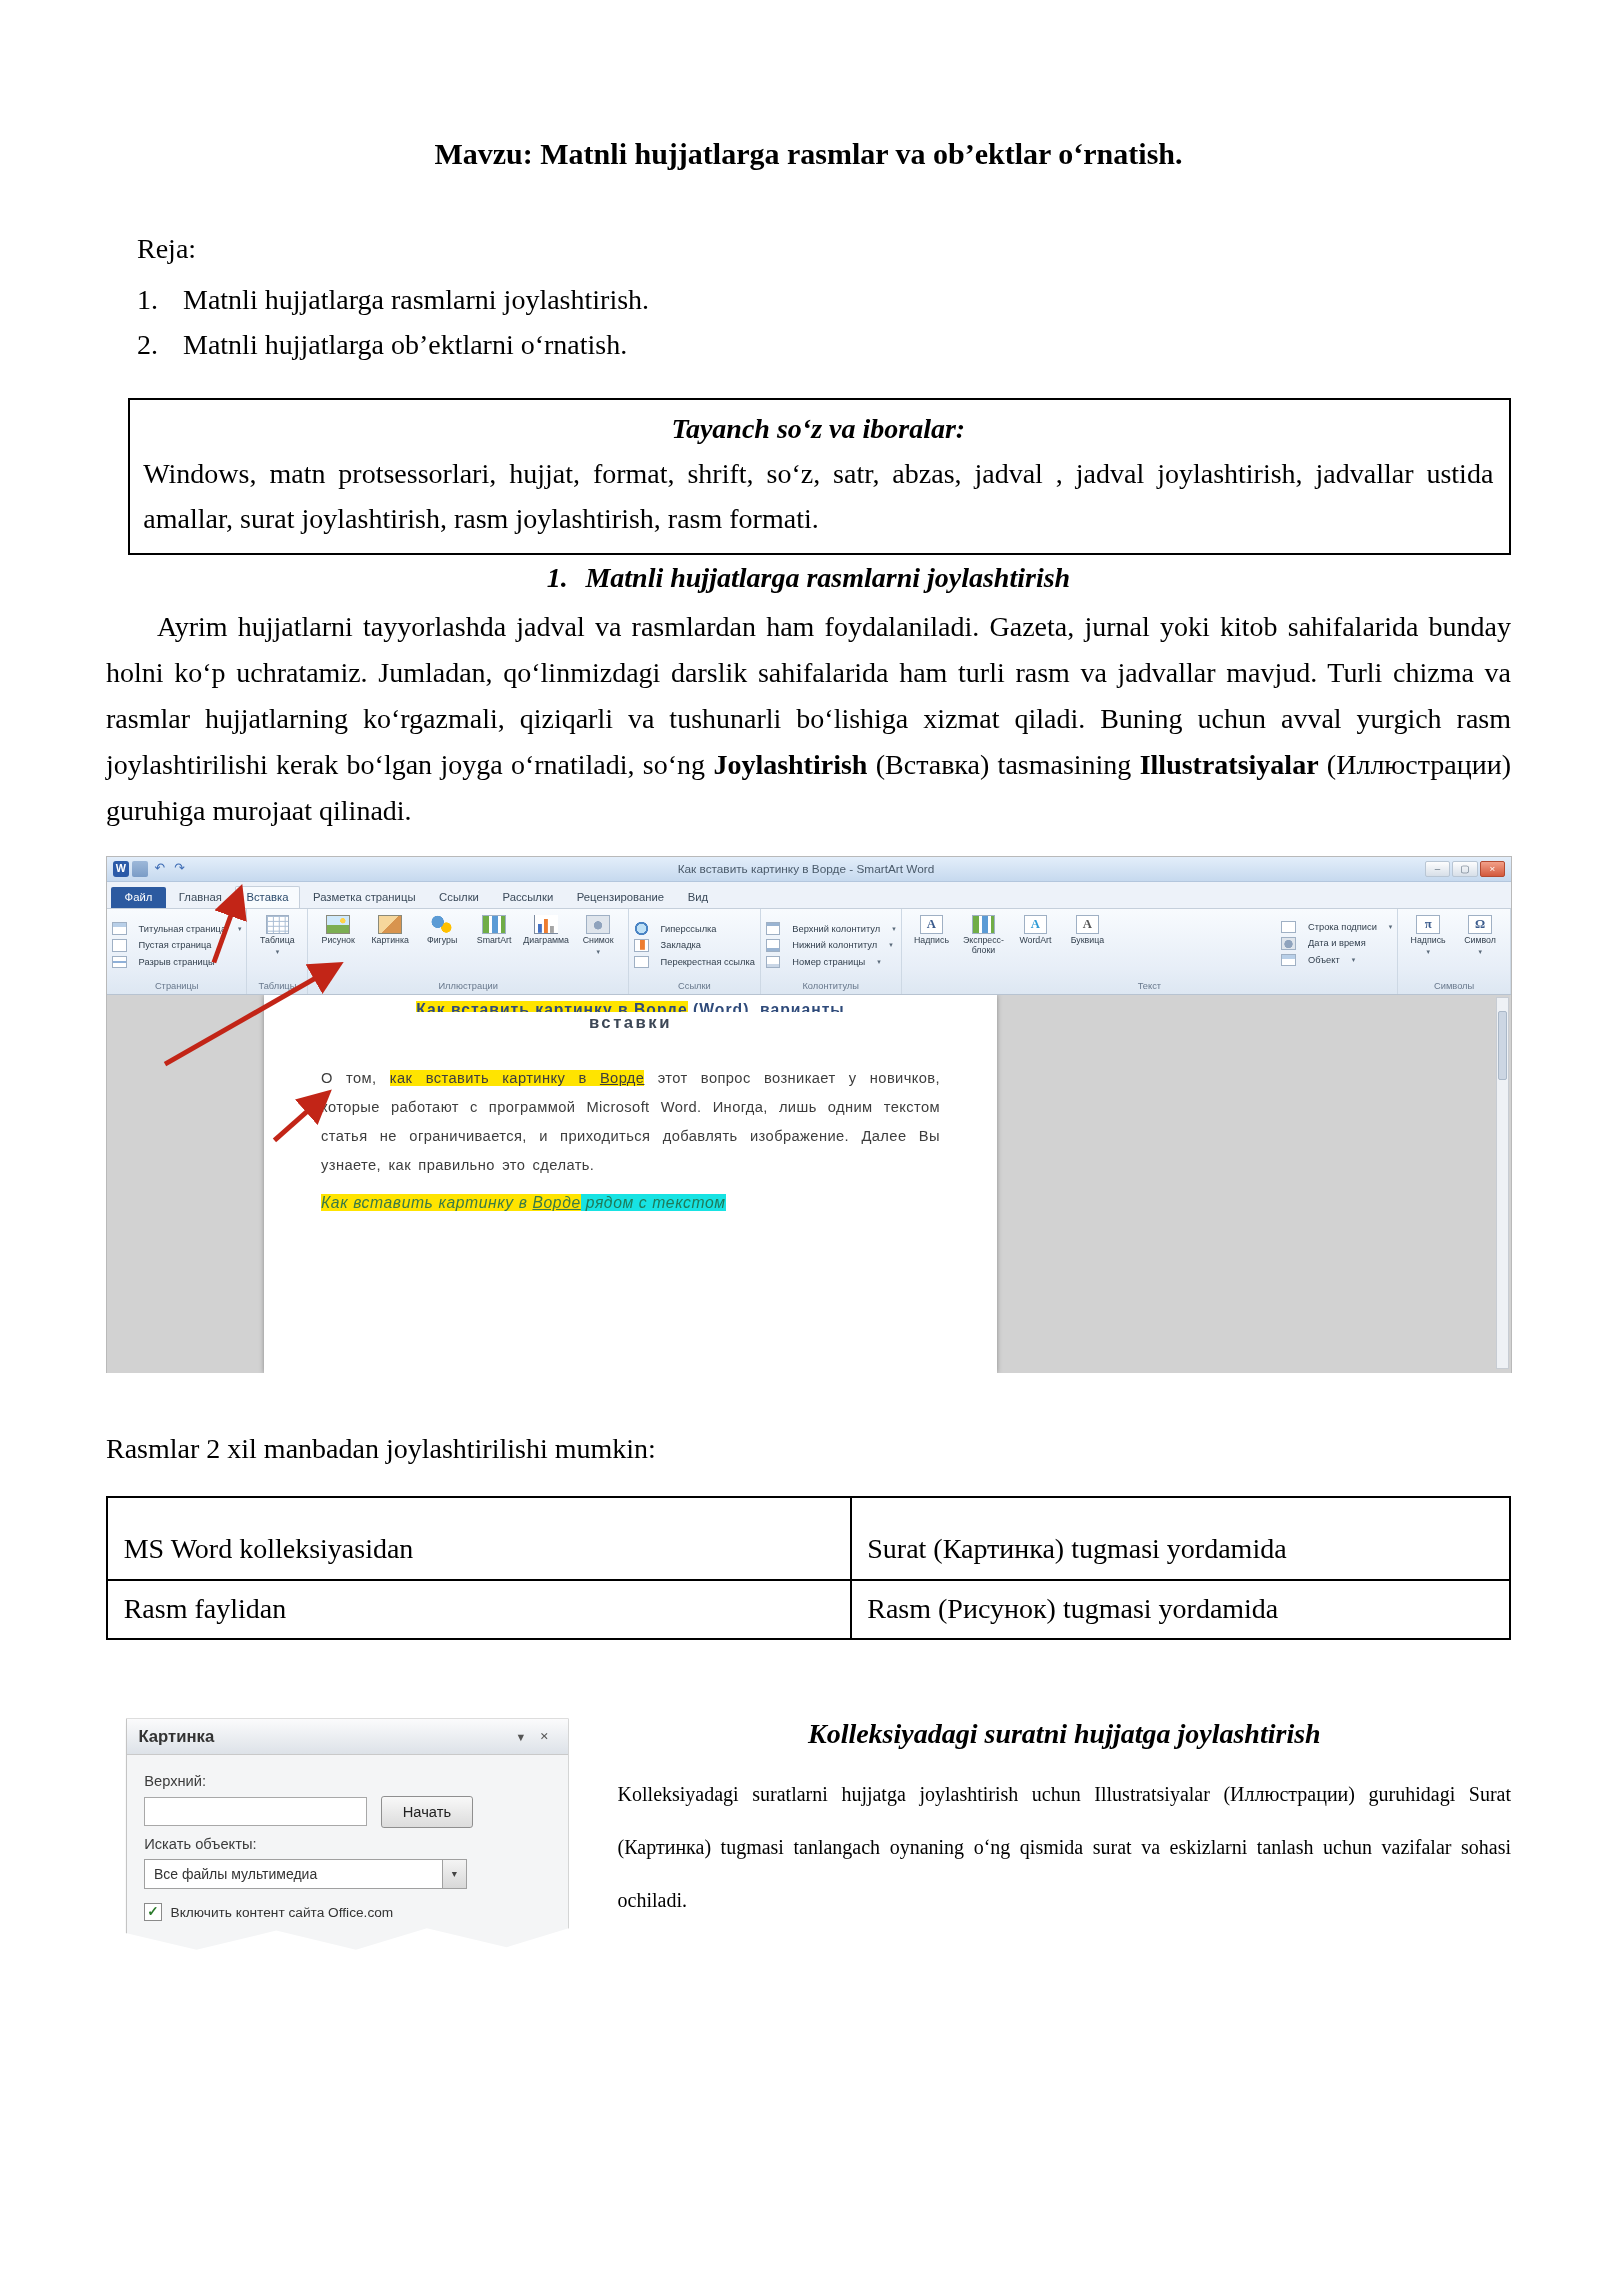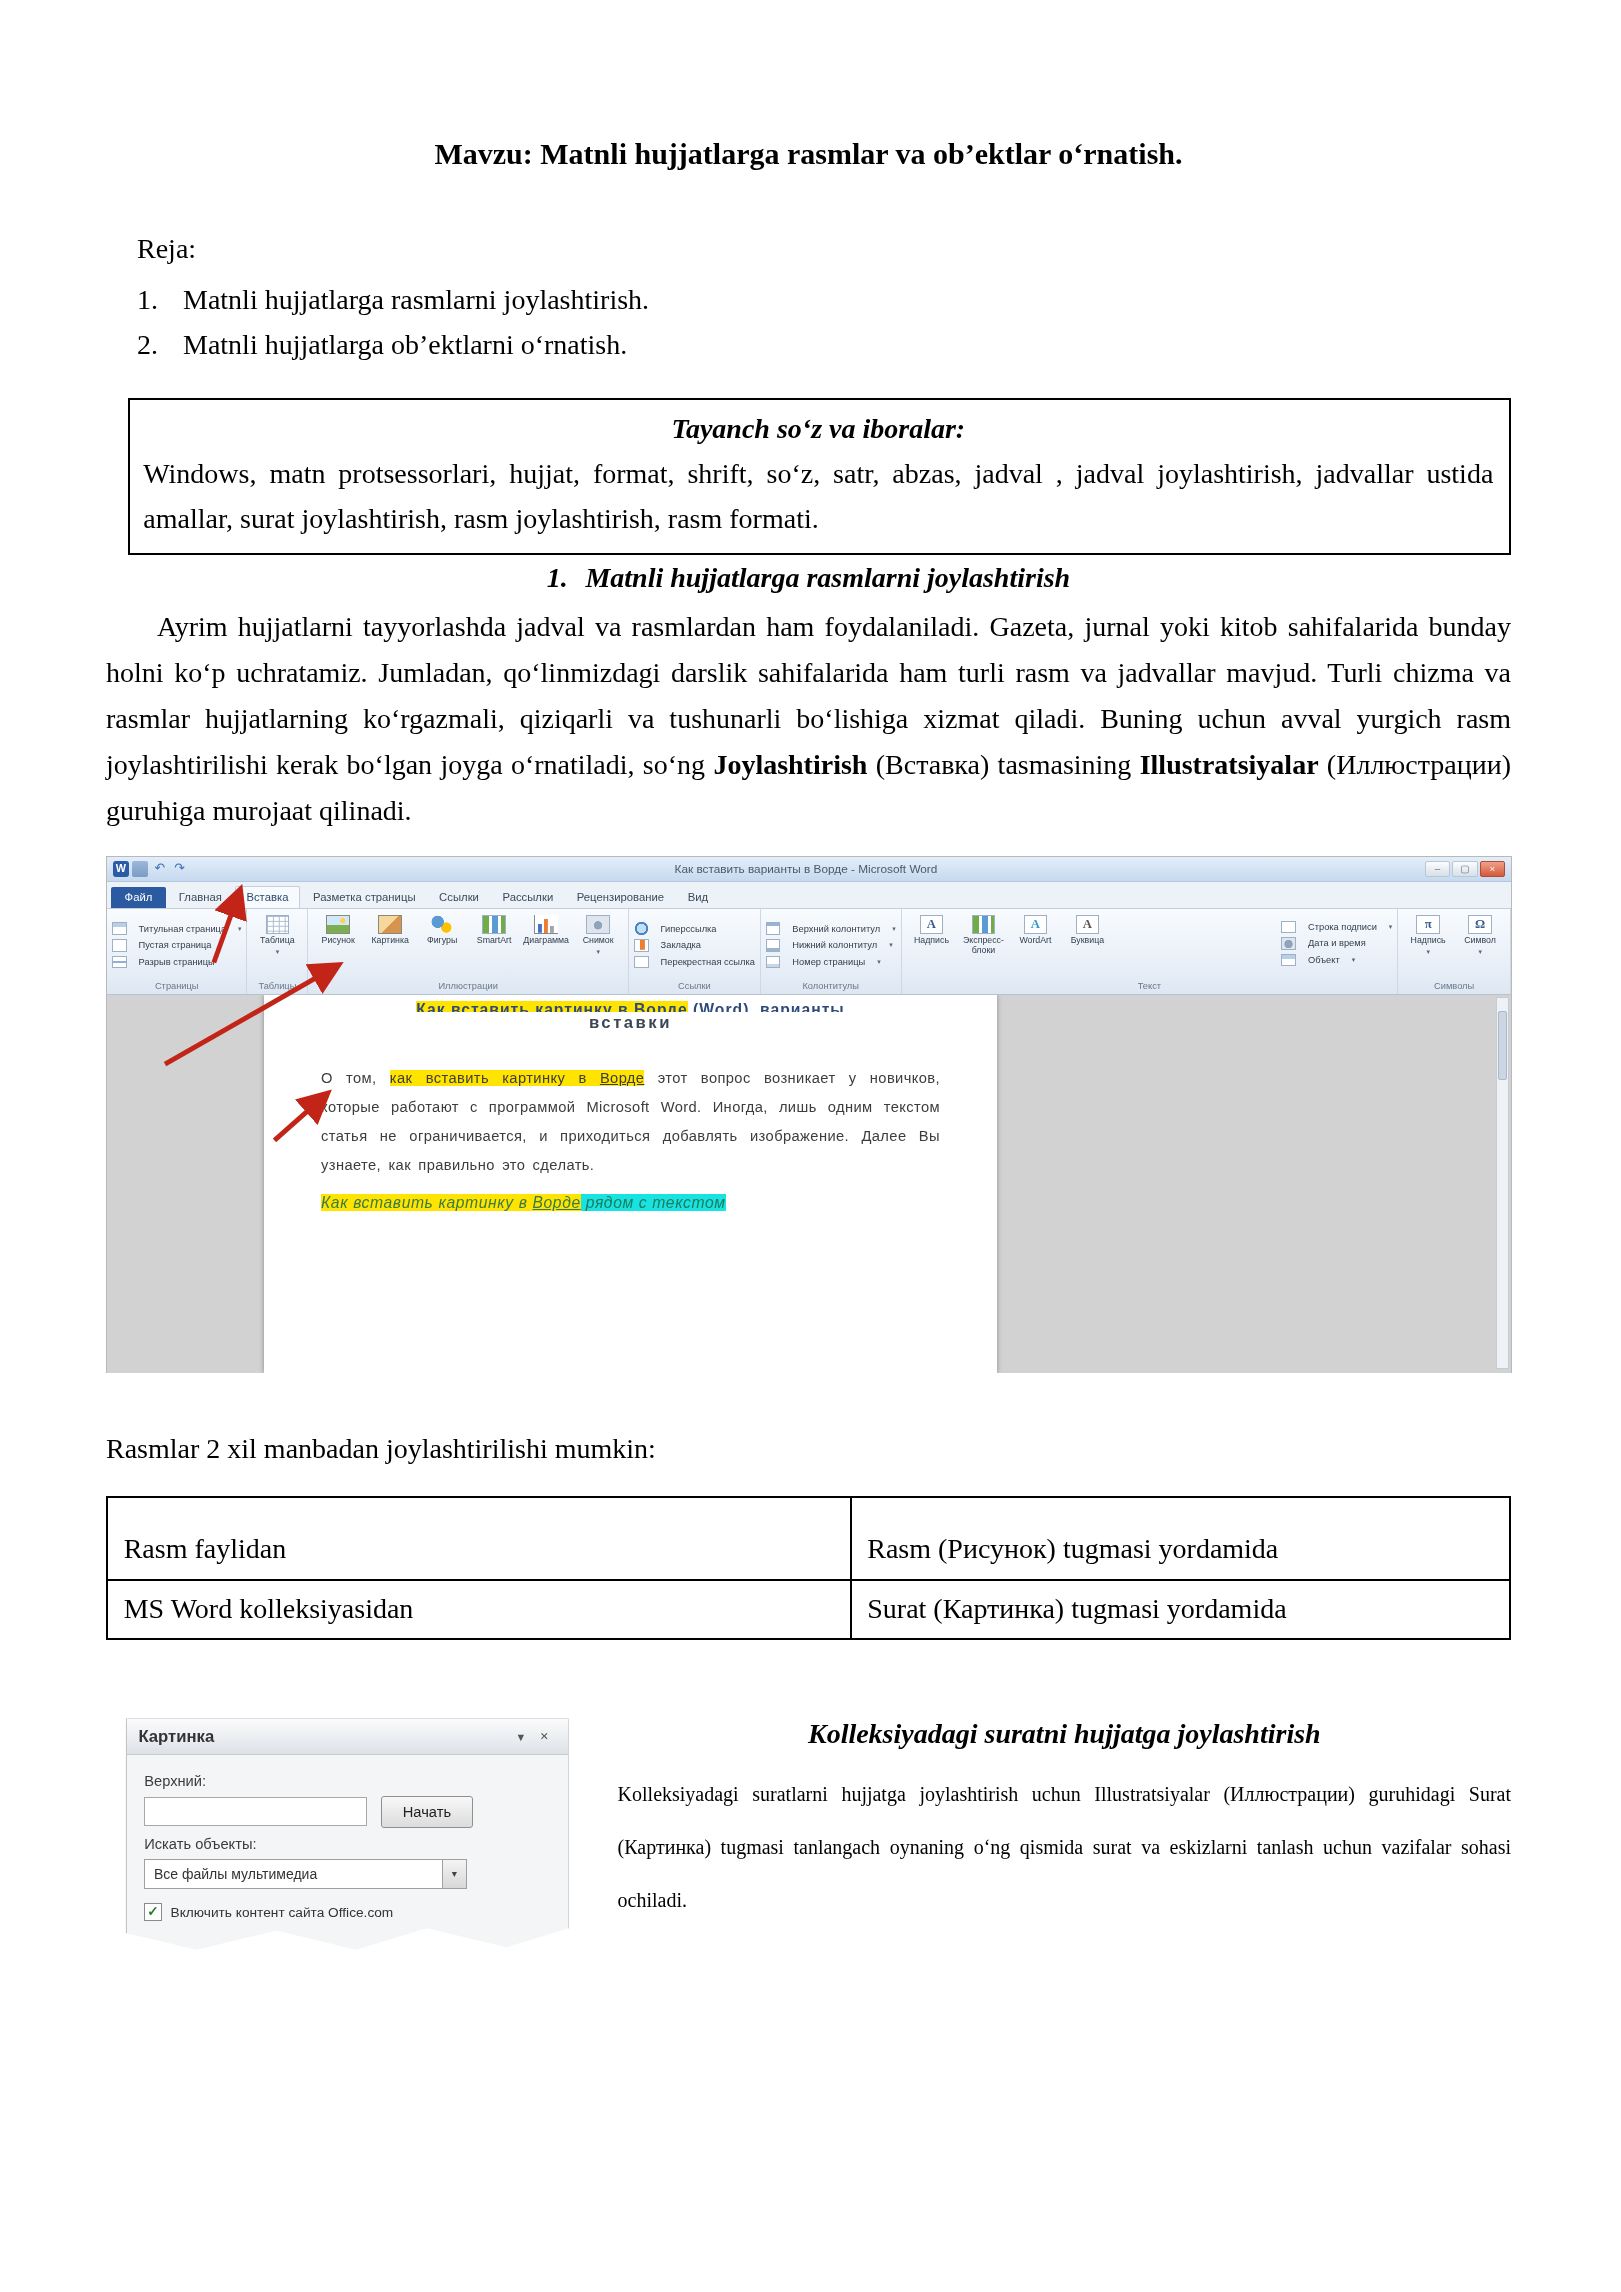--- a/index.html
+++ b/index.html
@@ -147,21 +147,21 @@
     <p class="para1"><span>Ayrim hujjatlarni tayyorlashda jadval va rasmlardan ham foydalaniladi. Gazeta, jurnal yoki kitob sahifalarida bunday holni ko‘p uchratamiz. Jumladan, qo‘linmizdagi darslik sahifalarida ham turli rasm va jadvallar mavjud. Turli chizma va rasmlar hujjatlarning ko‘rgazmali, qiziqarli va tushunarli bo‘lishiga xizmat qiladi. Buning uchun avval yurgich rasm joylashtirilishi kerak bo‘lgan joyga o‘rnatiladi, so‘ng </span><b>Joylashtirish</b><span> (Вставка) tasmasining </span><b>Illustratsiyalar</b><span> (Иллюстрации) guruhiga murojaat qilinadi.</span></p>
 
     <div class="wordshot">
       <div class="ws-titlebar">
         <span class="qat">
           <span class="qicon q-logo">W</span>
           <span class="qicon q-save"></span>
           <span class="qicon q-undo">↶</span>
           <span class="qicon q-redo">↷</span>
         </span>
-        <span class="ws-title">Как вставить варианты в Ворде - Microsoft Word</span>
+        <span class="ws-title">Как вставить картинку в Ворде - SmartArt Word</span>
         <span class="winbtns">
           <span class="wbtn">–</span>
           <span class="wbtn">▢</span>
           <span class="wbtn close">×</span>
         </span>
       </div>
 
       <div class="ws-tabs">
         <span class="tab file">Файл</span>
         <span class="tab">Главная</span>
@@ -351,26 +351,26 @@
         <line class="arr" x1="58" y1="212" x2="233" y2="112"></line>
         <line class="arr" x1="170" y1="290" x2="222" y2="244"></line>
       </svg>
     </div>
 
     <div class="srcline">Rasmlar 2 xil manbadan joylashtirilishi mumkin:</div>
 
     <table class="tbl">
       <tbody>
           <tr>
+        <td>MS Word kolleksiyasidan</td>
+        <td>Surat (Картинка) tugmasi yordamida</td>
+      </tr>
+      <tr>
         <td>Rasm faylidan</td>
         <td>Rasm (Рисунок) tugmasi yordamida</td>
-      </tr>
-      <tr>
-        <td>MS Word kolleksiyasidan</td>
-        <td>Surat (Картинка) tugmasi yordamida</td>
       </tr>
     </tbody>
       </table>
 
     <div class="bottom">
 
       <div class="clipart">
         <div class="cp-frame">
           <div class="cp-header">
             <span class="cp-title">Картинка</span>

